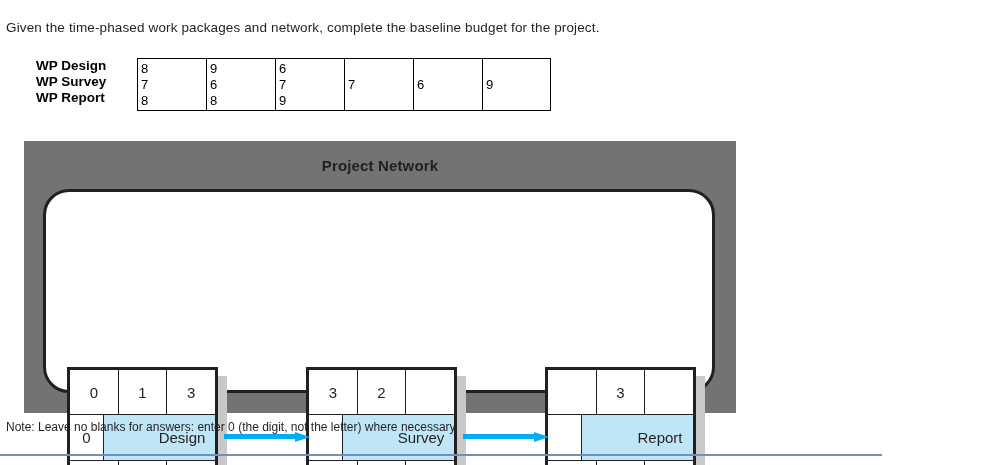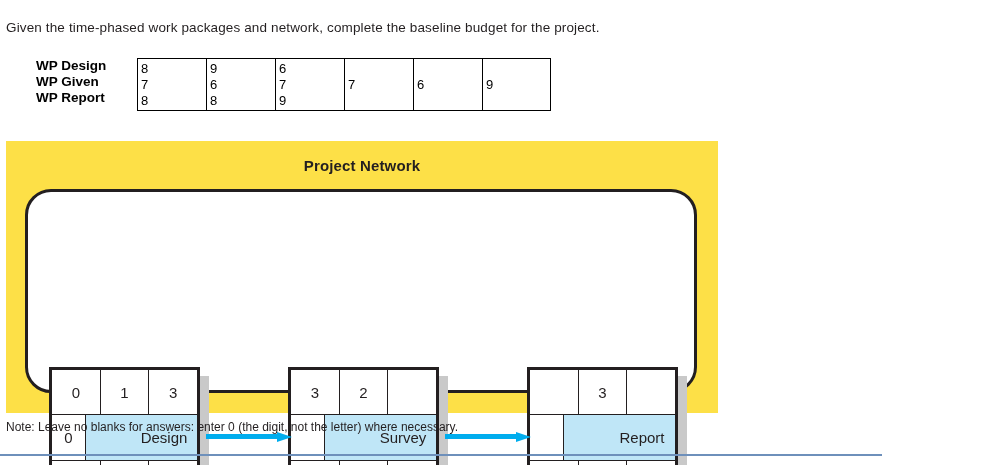--- a/index.html
+++ b/index.html
@@ -66,25 +66,25 @@
     color: #000;
     background: #fff;
     line-height: 1;
   }
   .wp-cell.last { border-right: 1px solid #000; }
   .wp-row + .wp-row .wp-cell { border-top: none; }
 
   
   .network-panel {
     position: absolute;
-    left: 6px;
+    left: 24px;
     top: 141px;
     width: 712px;
     height: 272px;
-    background: #fde047;
+    background: #737373;
     box-sizing: border-box;
   }
   .network-title {
     position: absolute;
     top: 16px;
     left: 0;
     width: 100%;
     text-align: center;
     font-weight: bold;
     font-size: 15px;
@@ -222,21 +222,21 @@
       <div class="wp-cell">8</div>
       <div class="wp-cell">9</div>
       <div class="wp-cell">6</div>
       <div class="wp-cell"></div>
       <div class="wp-cell"></div>
       <div class="wp-cell last"></div>
     </div>
   </div>
 
   <div class="wp-row">
-    <div class="wp-label">WP Given</div>
+    <div class="wp-label">WP Survey</div>
     <div class="wp-cells">
       <div class="wp-cell">7</div>
       <div class="wp-cell">6</div>
       <div class="wp-cell">7</div>
       <div class="wp-cell">7</div>
       <div class="wp-cell">6</div>
       <div class="wp-cell last">9</div>
     </div>
   </div>
 

